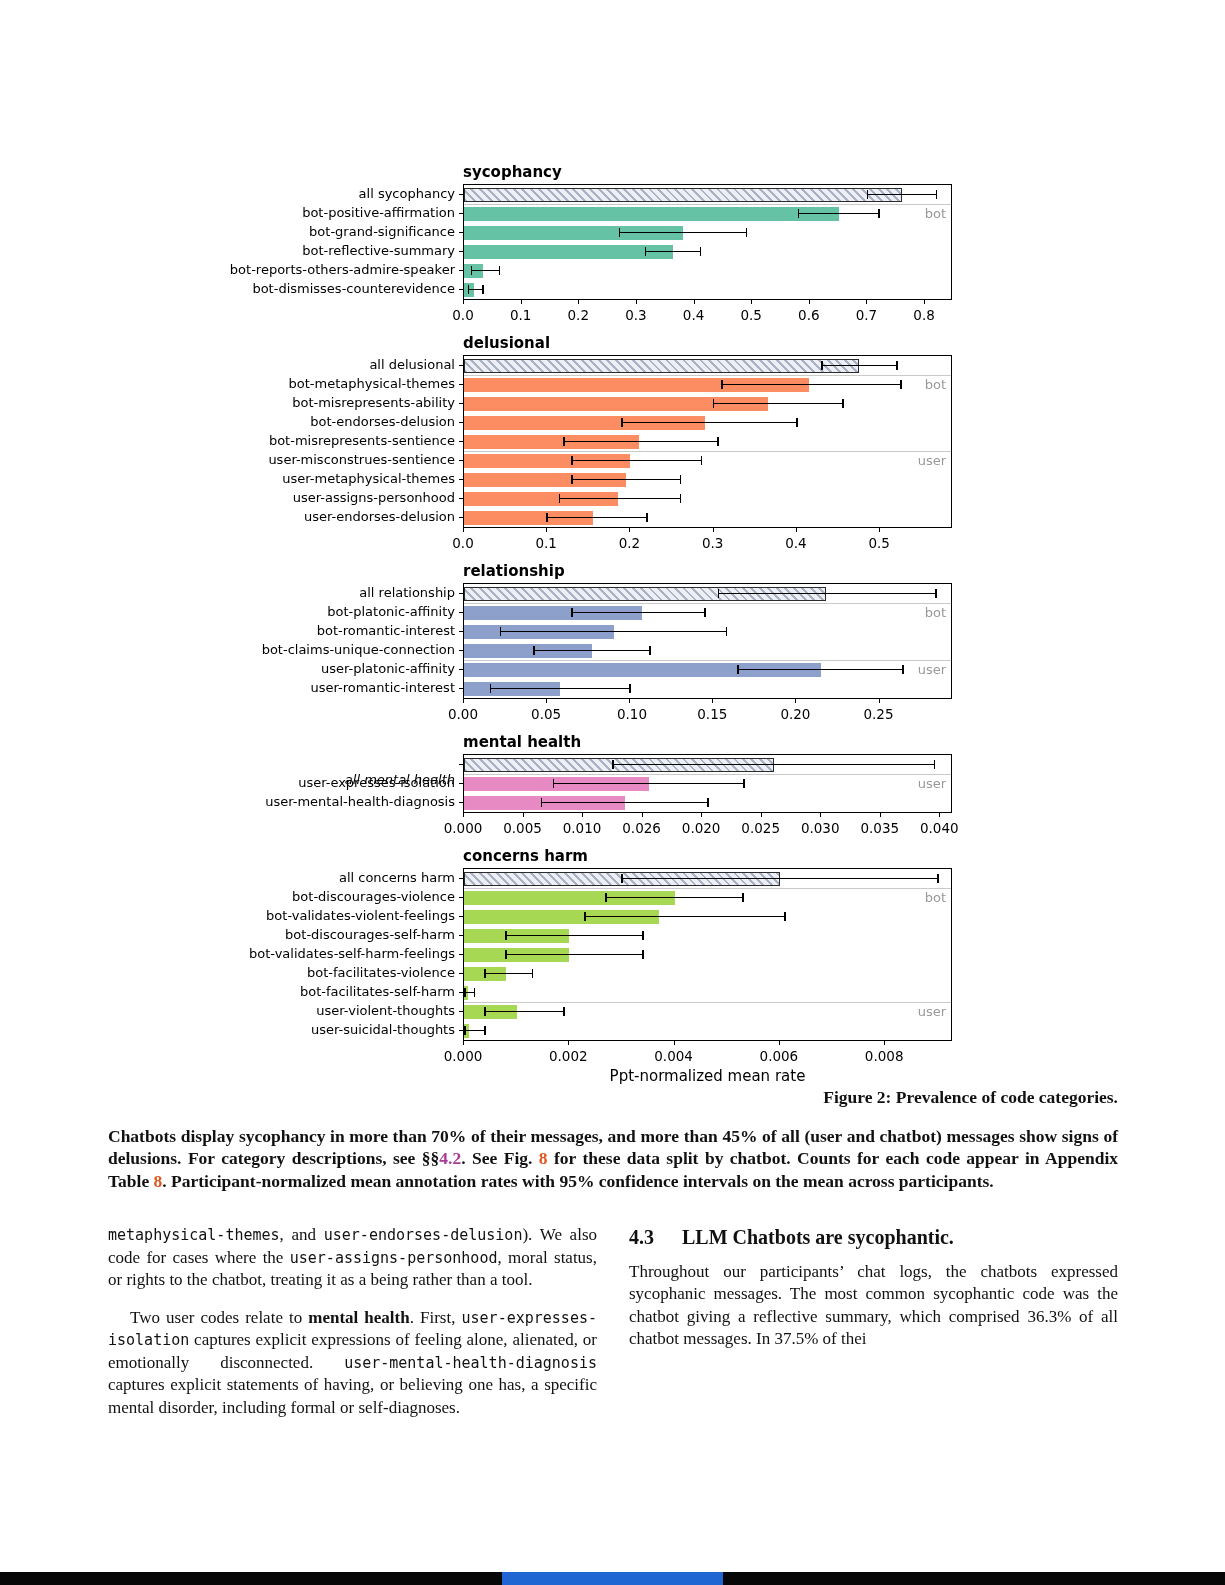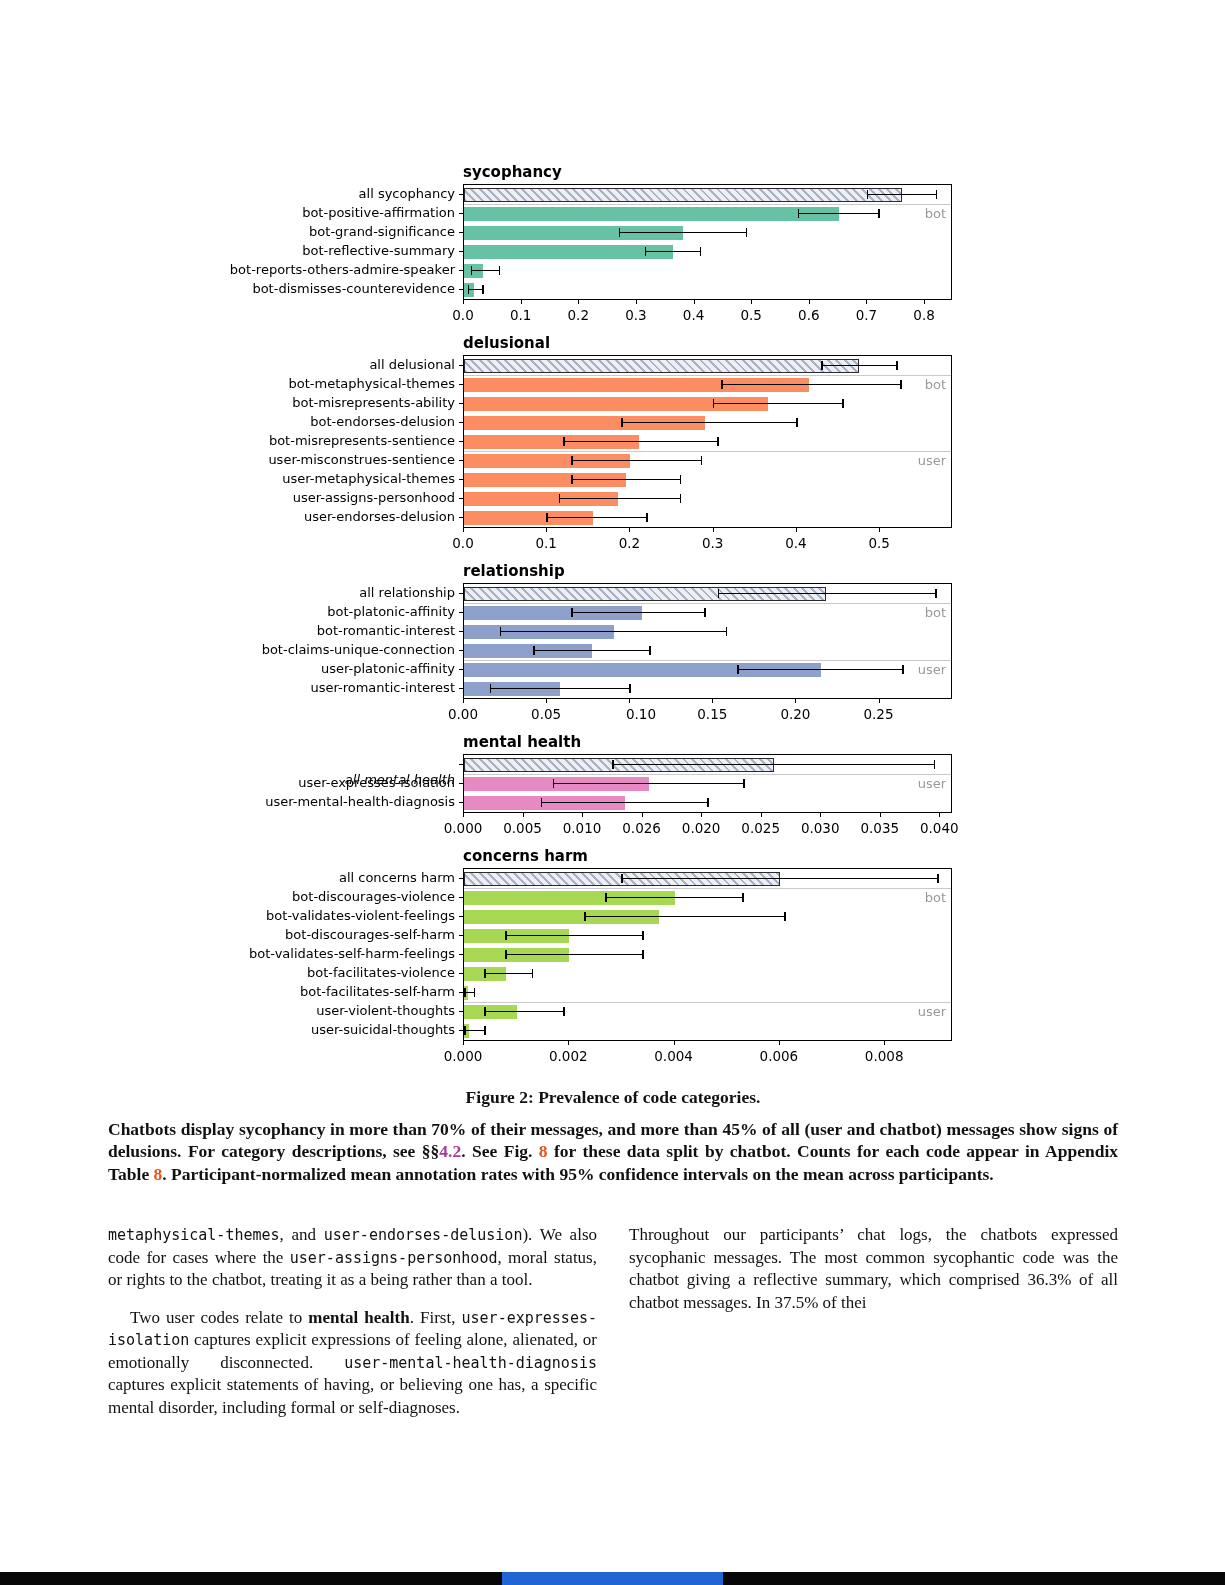--- a/index.html
+++ b/index.html
@@ -27,21 +27,21 @@
   .xticks{position:relative;margin-left:355px;width:489px;height:24px;
           font-family:"DejaVu Sans", sans-serif;font-size:13.5px;color:#000;}
   .xtick{position:absolute;transform:translateX(-50%);top:7px;white-space:nowrap;}
   .xtick-mark{position:absolute;width:1px;height:4px;background:#000;top:0;}
   .xlabel{margin-left:355px;width:489px;text-align:center;font-family:"DejaVu Sans", sans-serif;
           font-size:15px;margin-top:2px;color:#000;}
 
   
   .caption{position:absolute;top:1086px;left:108px;width:1010px;font-weight:bold;
            font-size:17.5px;line-height:22.5px;text-align:justify;}
-  .caption-title{margin-bottom:9px;text-align:center;}
+  .caption-title{margin-bottom:16px;text-align:right;}
   .run-ref-purple{color:#a83a95;}
   .run-ref-orange{color:#e1561f;}
 
   
   .columns{position:absolute;top:1224px;left:108px;width:1010px;display:flex;gap:32px;}
   .col{width:489px;font-size:17px;line-height:22.5px;text-align:justify;}
   .col p{margin:0;}
   .col p.indent{text-indent:22px;margin-top:15px;}
   .run-mono{font-family:"DejaVu Sans Mono", monospace;font-size:15px;}
   .run-b{font-weight:bold;}
@@ -254,21 +254,21 @@
               <div class="err-cap" style="left: 25.8439px; top: 100px;"></div>
               <div class="err-cap" style="left: 165.462px; top: 100px;"></div>
             </div>
           </div>
           <div class="xticks">
             <div class="xtick-mark" style="left: 0px;"></div>
             <div class="xtick" style="left: 0px;">0.00</div>
             <div class="xtick-mark" style="left: 83.1058px;"></div>
             <div class="xtick" style="left: 83.1058px;">0.05</div>
             <div class="xtick-mark" style="left: 166.212px;"></div>
-            <div class="xtick" style="left: 178px;">0.10</div>
+            <div class="xtick" style="left: 169px;">0.10</div>
             <div class="xtick-mark" style="left: 249.317px;"></div>
             <div class="xtick" style="left: 249.317px;">0.15</div>
             <div class="xtick-mark" style="left: 332.423px;"></div>
             <div class="xtick" style="left: 332.423px;">0.20</div>
             <div class="xtick-mark" style="left: 415.529px;"></div>
             <div class="xtick" style="left: 415.529px;">0.25</div>
           </div>
         </div>
         <div class="chart">
           <div class="chart-title">mental health</div>
@@ -390,35 +390,39 @@
             <div class="xtick" style="left: 0px;">0.000</div>
             <div class="xtick-mark" style="left: 105.297px;"></div>
             <div class="xtick" style="left: 105.297px;">0.002</div>
             <div class="xtick-mark" style="left: 210.595px;"></div>
             <div class="xtick" style="left: 210.595px;">0.004</div>
             <div class="xtick-mark" style="left: 315.892px;"></div>
             <div class="xtick" style="left: 315.892px;">0.006</div>
             <div class="xtick-mark" style="left: 421.189px;"></div>
             <div class="xtick" style="left: 421.189px;">0.008</div>
           </div>
+          <div class="xlabel">Ppt-normalized mean rate</div>
         </div>
       </div>
   </div>
 
   <div class="caption">
     <div class="caption-title">Figure 2: Prevalence of code categories.</div>
     <div class="caption-text"><span>Chatbots display sycophancy in more than 70% of their messages, and more than 45% of all (user and chatbot) messages show signs of delusions. For category descriptions, see §§</span><span class="run-ref-purple">4.2</span><span>. See Fig. </span><span class="run-ref-orange">8</span><span> for these data split by chatbot. Counts for each code appear in Appendix Table </span><span class="run-ref-orange">8</span><span>. Participant-normalized mean annotation rates with 95% confidence intervals on the mean across participants.</span></div>
   </div>
 
   <div class="columns">
     <div class="col">
       <p><span class="run-mono">metaphysical-themes</span><span>, and </span><span class="run-mono">user-endorses-delusion</span><span>). We also code for cases where the </span><span class="run-mono">user-assigns-personhood</span><span>, moral status, or rights to the chatbot, treating it as a being rather than a tool.</span></p>
       <p class="indent"><span>Two user codes relate to </span><span class="run-b">mental health</span><span>. First, </span><span class="run-mono">user-expresses-isolation</span><span> captures explicit expressions of feeling alone, alienated, or emotionally disconnected. </span><span class="run-mono">user-mental-health-diagnosis</span><span> captures explicit statements of having, or believing one has, a specific mental disorder, including formal or self-diagnoses.</span></p>
     </div>
     <div class="col">
+      <div class="sec-heading">
+        <span class="sec-num">4.3</span><span>LLM Chatbots are sycophantic.</span>
+      </div>
       <p>Throughout our participants’ chat logs, the chatbots expressed sycophanic messages. The most common sycophantic code was the chatbot giving a reflective summary, which comprised 36.3% of all chatbot messages. In 37.5% of thei</p>
     </div>
   </div>
 
   <div class="footer-bar">
     <div class="footer-progress"></div>
   </div>
 
 </div>
 

